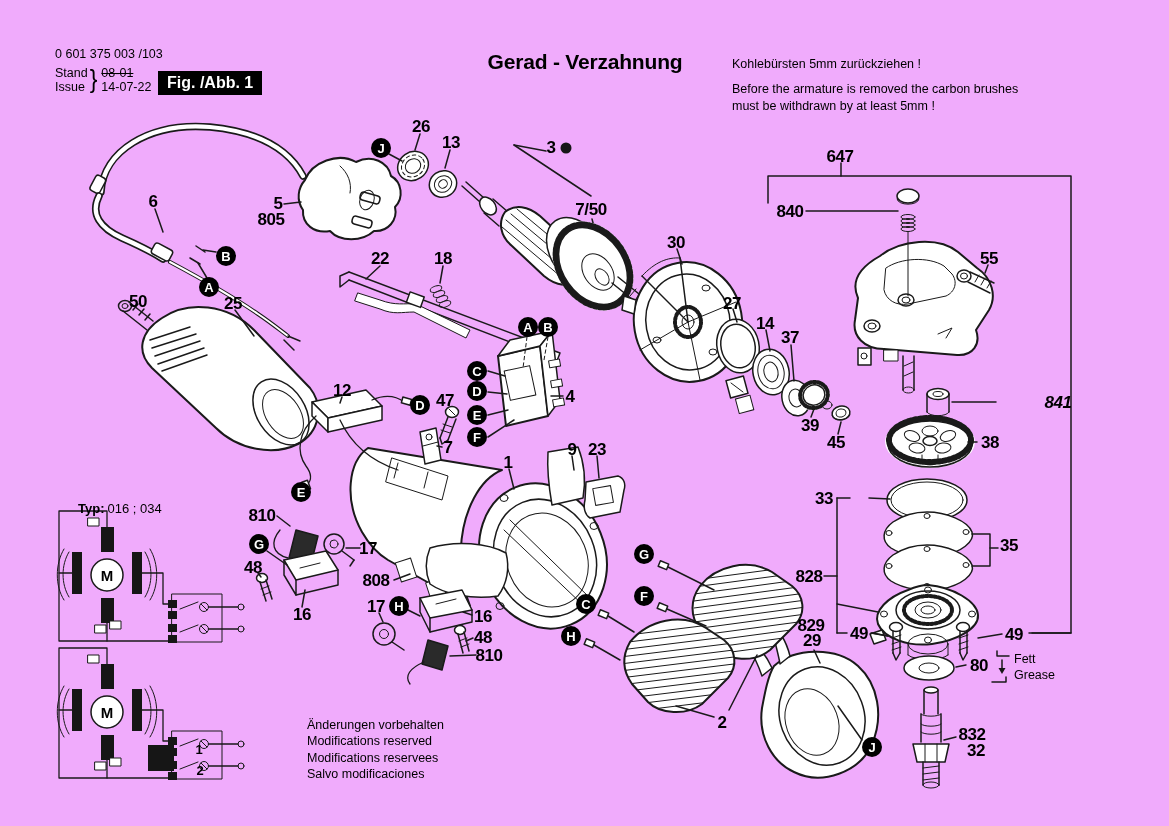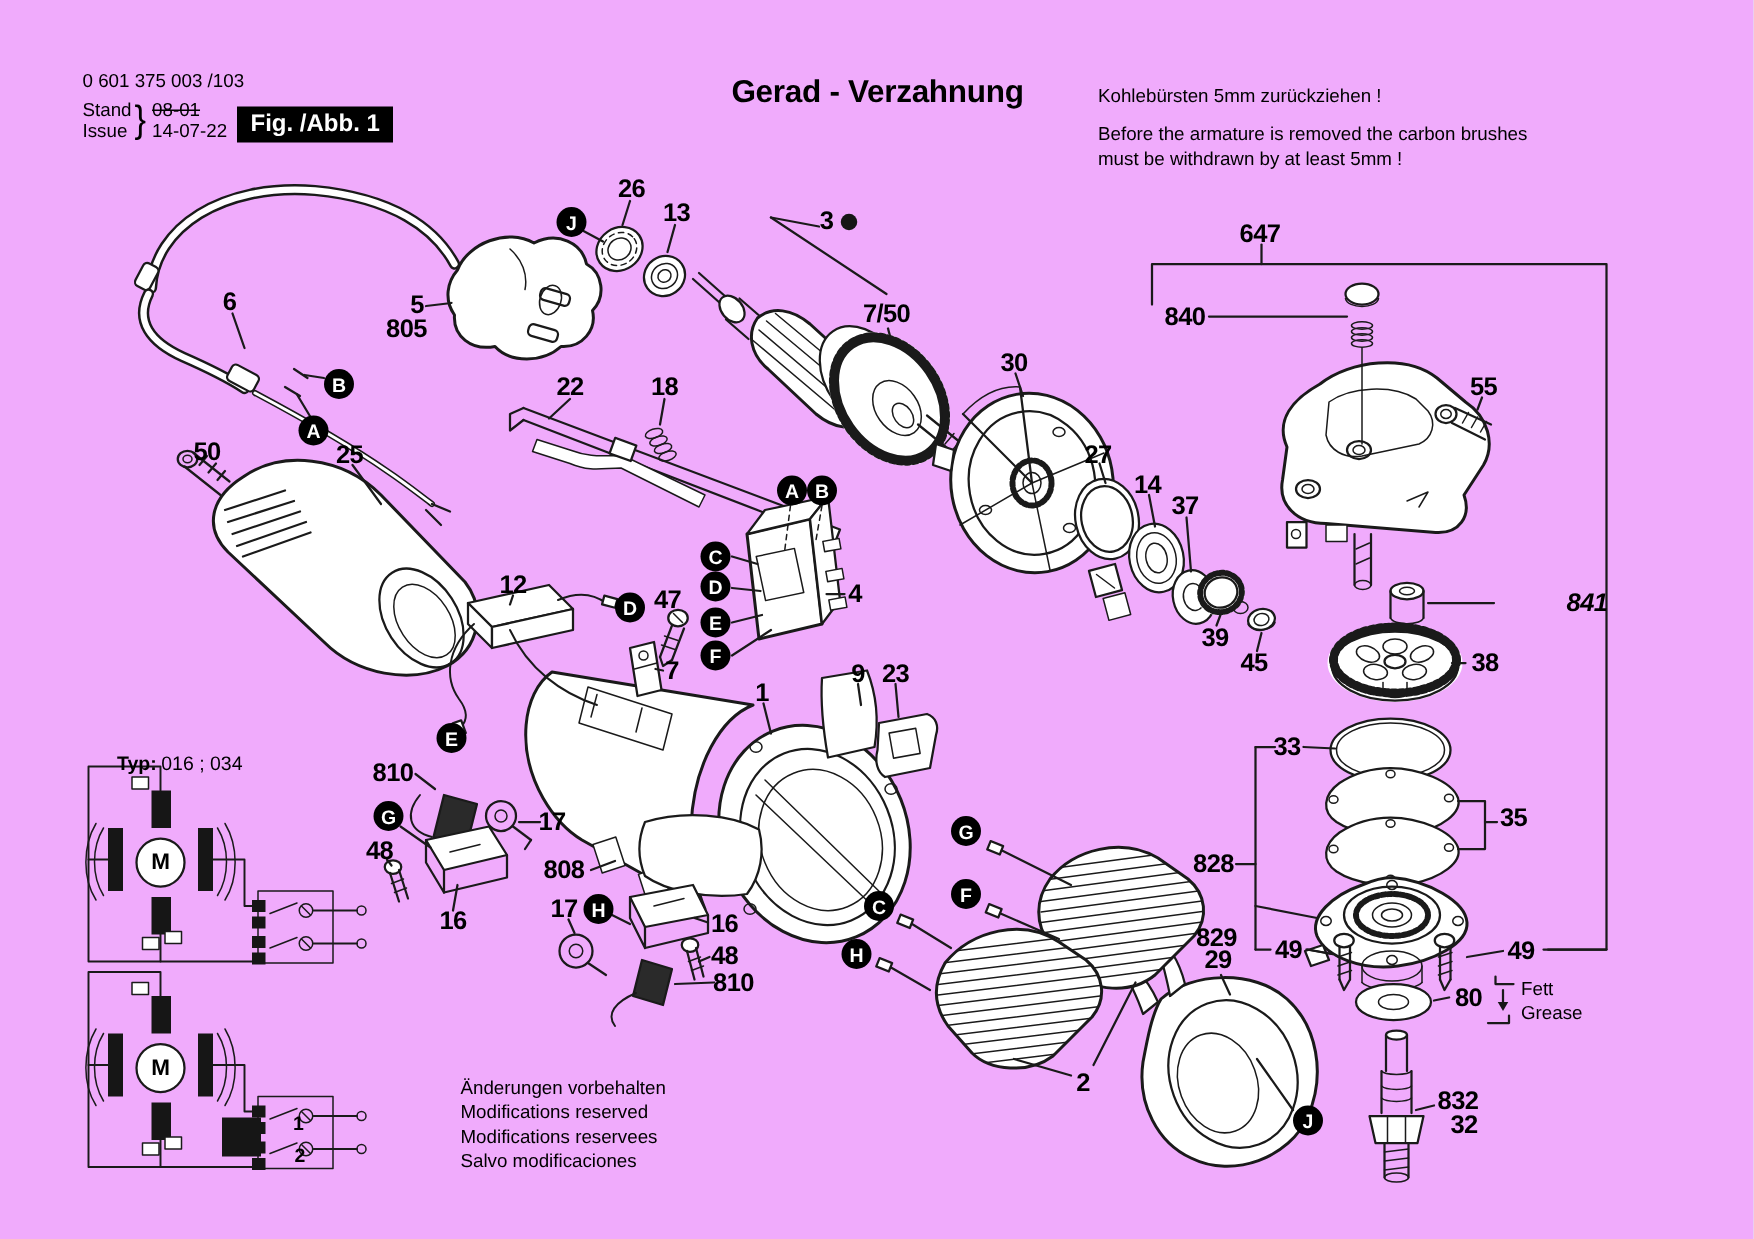--- a/index.html
+++ b/index.html
@@ -607,21 +607,21 @@
       <div class="lbl" style="left: 732px; top: 303px;">27</div>
       <div class="lbl" style="left: 765px; top: 323px;">14</div>
       <div class="lbl" style="left: 790px; top: 337px;">37</div>
       <div class="lbl" style="left: 810px; top: 425px;">39</div>
       <div class="lbl" style="left: 836px; top: 442px;">45</div>
       <div class="lbl" style="left: 840px; top: 156px;">647</div>
       <div class="lbl" style="left: 790px; top: 211px;">840</div>
       <div class="lbl" style="left: 989px; top: 258px;">55</div>
       <div class="lbl" style="left: 1058px; top: 402px; font-style: italic;">841</div>
       <div class="lbl" style="left: 990px; top: 442px;">38</div>
-      <div class="lbl" style="left: 858px; top: 498px;">33</div>
+      <div class="lbl" style="left: 824px; top: 498px;">33</div>
       <div class="lbl" style="left: 1009px; top: 545px;">35</div>
       <div class="lbl" style="left: 809px; top: 576px;">828</div>
       <div class="lbl" style="left: 859px; top: 633px;">49</div>
       <div class="lbl" style="left: 1014px; top: 634px;">49</div>
       <div class="lbl" style="left: 979px; top: 665px;">80</div>
       <div class="lbl" style="left: 811px; top: 625px;">829</div>
       <div class="lbl" style="left: 812px; top: 640px;">29</div>
       <div class="lbl" style="left: 972px; top: 734px;">832</div>
       <div class="lbl" style="left: 976px; top: 750px;">32</div>
       <div class="lbl" style="left: 342px; top: 390px;">12</div>

